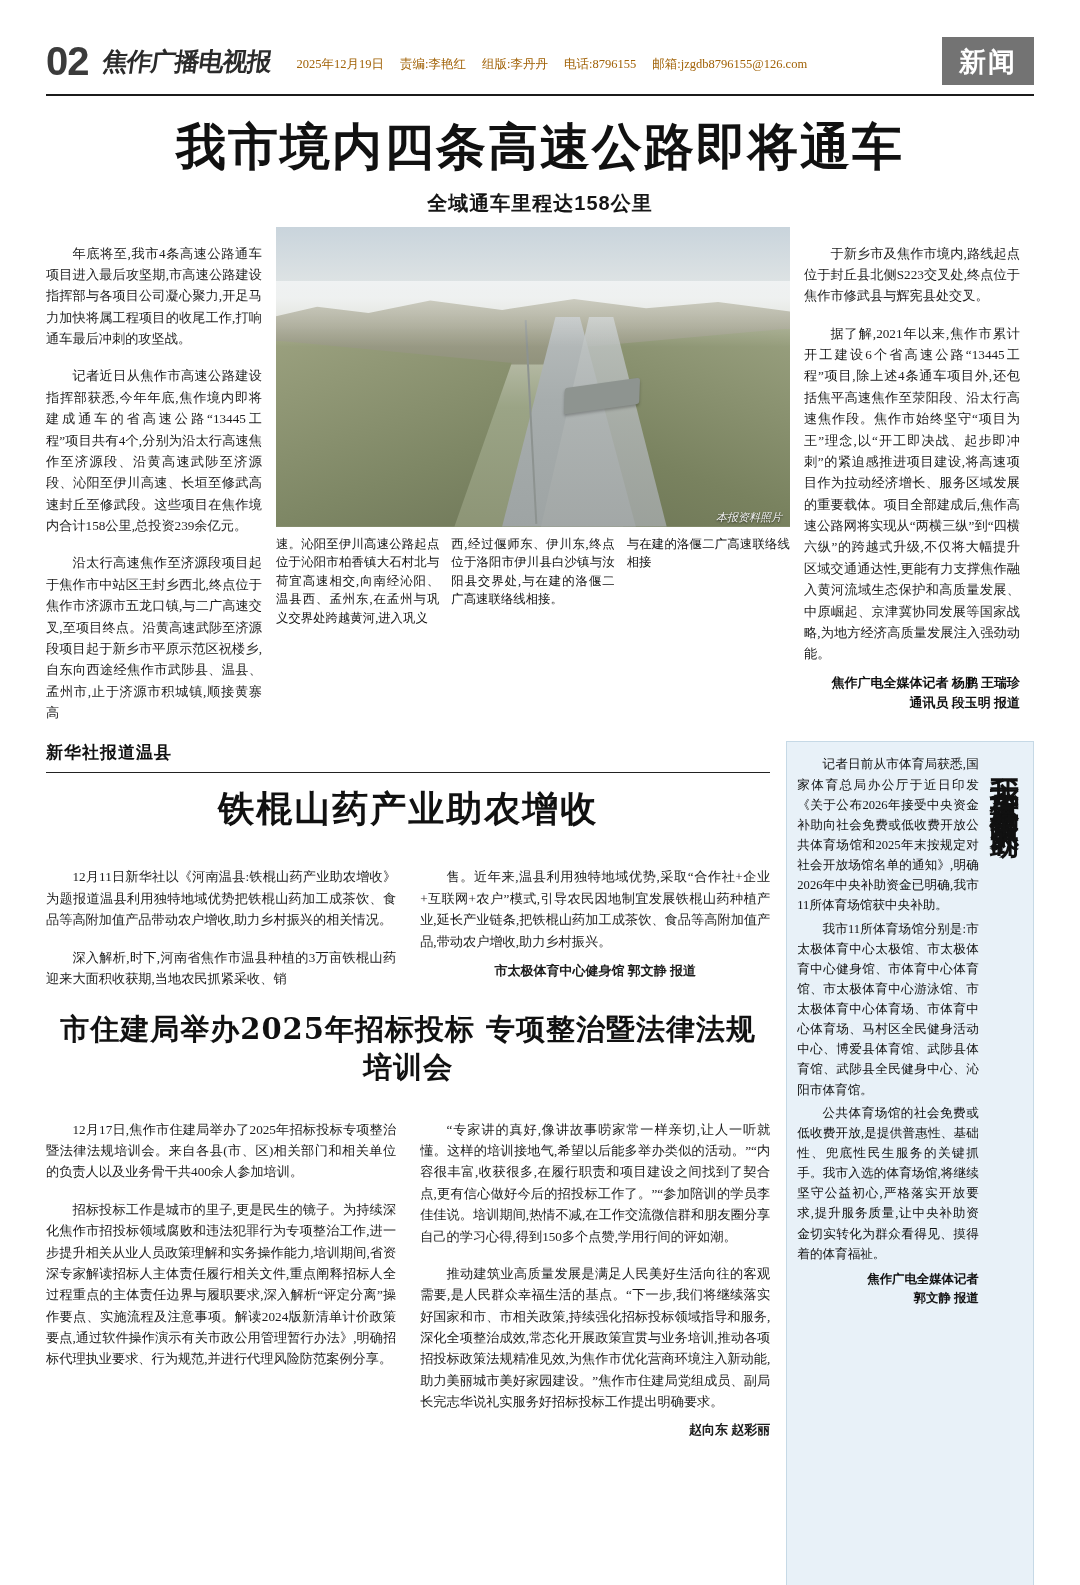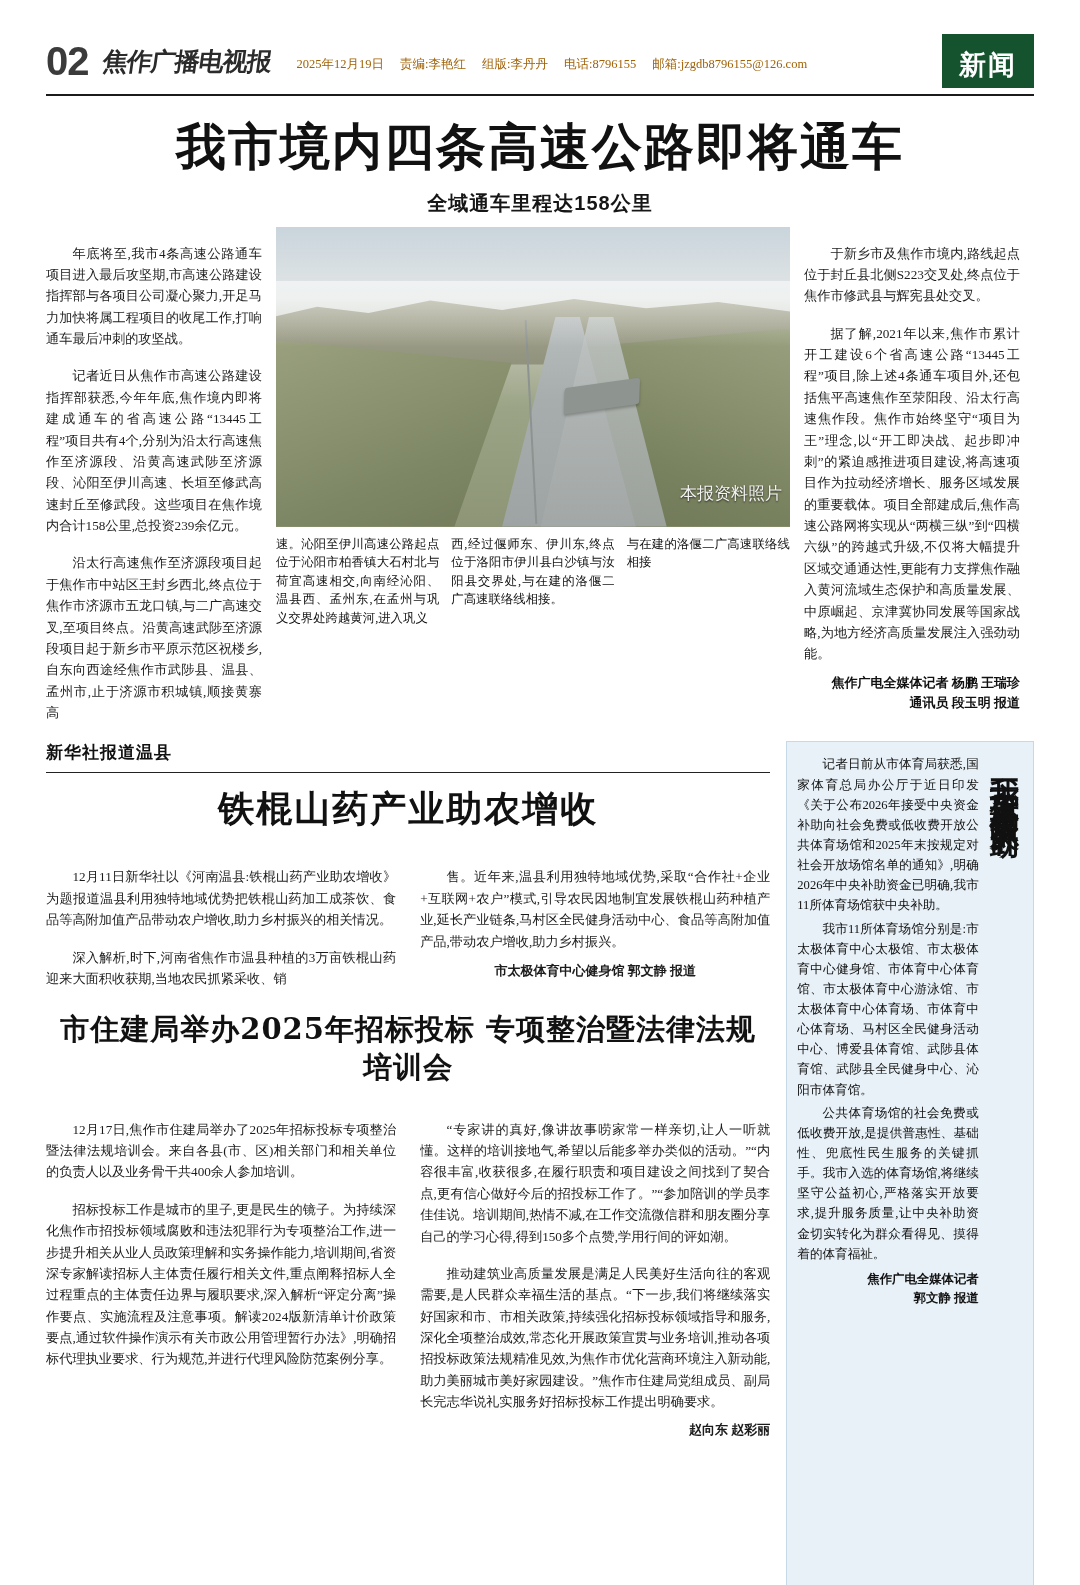--- a/index.html
+++ b/index.html
@@ -53,26 +53,26 @@
     color: #a16207;
     white-space: nowrap;
     display: flex;
     gap: 16px;
     align-items: flex-start;
     padding-top: 6px;
   }
   .mast-meta span { white-space: nowrap; }
   .news-badge {
     margin-left: auto;
-    background: #14532d;
+    background: #737373;
     color: #fff;
     font-family: "DejaVu Serif", serif;
     font-weight: bold;
     font-size: 27px;
-    padding: 16px 17px 8px 17px;
+    padding: 10px 17px 8px 17px;
     letter-spacing: 2px;
     line-height: 1.1;
   }
   .mast-rule {
     border-top: 2px solid #1b1b1b;
     margin-top: 6px;
   }
 
   
   .headline-wrap {
@@ -166,25 +166,26 @@
     border-radius: 3px;
     transform: rotate(-8deg) skewX(-10deg);
     box-shadow: 0 2px 3px rgba(0,0,0,.25);
   }
   .photo .haze {
     position: absolute; left: 0; top: 18%; width: 100%; height: 22%;
     background: linear-gradient(rgba(255,255,255,.55), rgba(255,255,255,0));
   }
   .photo-credit {
     position: absolute;
-    right: 8px; bottom: 22px;
-    font-size: 17px;
+    right: 8px; bottom: 2px;
+    font-size: 11px;
     color: #f3f3f3;
     text-shadow: 0 1px 2px rgba(0,0,0,.7);
     font-family: "Liberation Sans", sans-serif;
+    font-style: italic;
   }
   .photo-caption {
     display: flex;
     gap: 12px;
     margin-top: 8px;
   }
   .photo-caption div {
     width: 33%;
     font-size: 12.4px;
     line-height: 1.5;
@@ -357,21 +358,21 @@
 
       <div class="kicker">新华社报道温县</div>
       <div class="rule-thin"></div>
       <div class="h2">铁棍山药产业助农增收</div>
       <div class="two-col">
         <div class="col-text">
           <p>12月11日新华社以《河南温县:铁棍山药产业助农增收》为题报道温县利用独特地域优势把铁棍山药加工成茶饮、食品等高附加值产品带动农户增收,助力乡村振兴的相关情况。</p>
           <p>深入解析,时下,河南省焦作市温县种植的3万亩铁棍山药迎来大面积收获期,当地农民抓紧采收、销</p>
         </div>
         <div class="col-text">
-          <p>售。近年来,温县利用独特地域优势,采取“合作社+企业+互联网+农户”模式,引导农民因地制宜发展铁棍山药种植产业,延长产业链条,马村区全民健身活动中心、食品等高附加值产品,带动农户增收,助力乡村振兴。</p>
+          <p>售。近年来,温县利用独特地域优势,采取“合作社+企业+互联网+农户”模式,引导农民因地制宜发展铁棍山药种植产业,延长产业链条,把铁棍山药加工成茶饮、食品等高附加值产品,带动农户增收,助力乡村振兴。</p>
           <div class="sign">市太极体育中心健身馆 郭文静 报道</div>
         </div>
       </div>
 
       <div class="h3">市住建局举办2025年招标投标
 专项整治暨法律法规培训会</div>
       <div class="two-col">
         <div class="col-text">
           <p>12月17日,焦作市住建局举办了2025年招标投标专项整治暨法律法规培训会。来自各县(市、区)相关部门和相关单位的负责人以及业务骨干共400余人参加培训。</p>
           <p>招标投标工作是城市的里子,更是民生的镜子。为持续深化焦作市招投标领域腐败和违法犯罪行为专项整治工作,进一步提升相关从业人员政策理解和实务操作能力,培训期间,省资深专家解读招标人主体责任履行相关文件,重点阐释招标人全过程重点的主体责任边界与履职要求,深入解析“评定分离”操作要点、实施流程及注意事项。解读2024版新清单计价政策要点,通过软件操作演示有关市政公用管理暂行办法》,明确招标代理执业要求、行为规范,并进行代理风险防范案例分享。</p>

